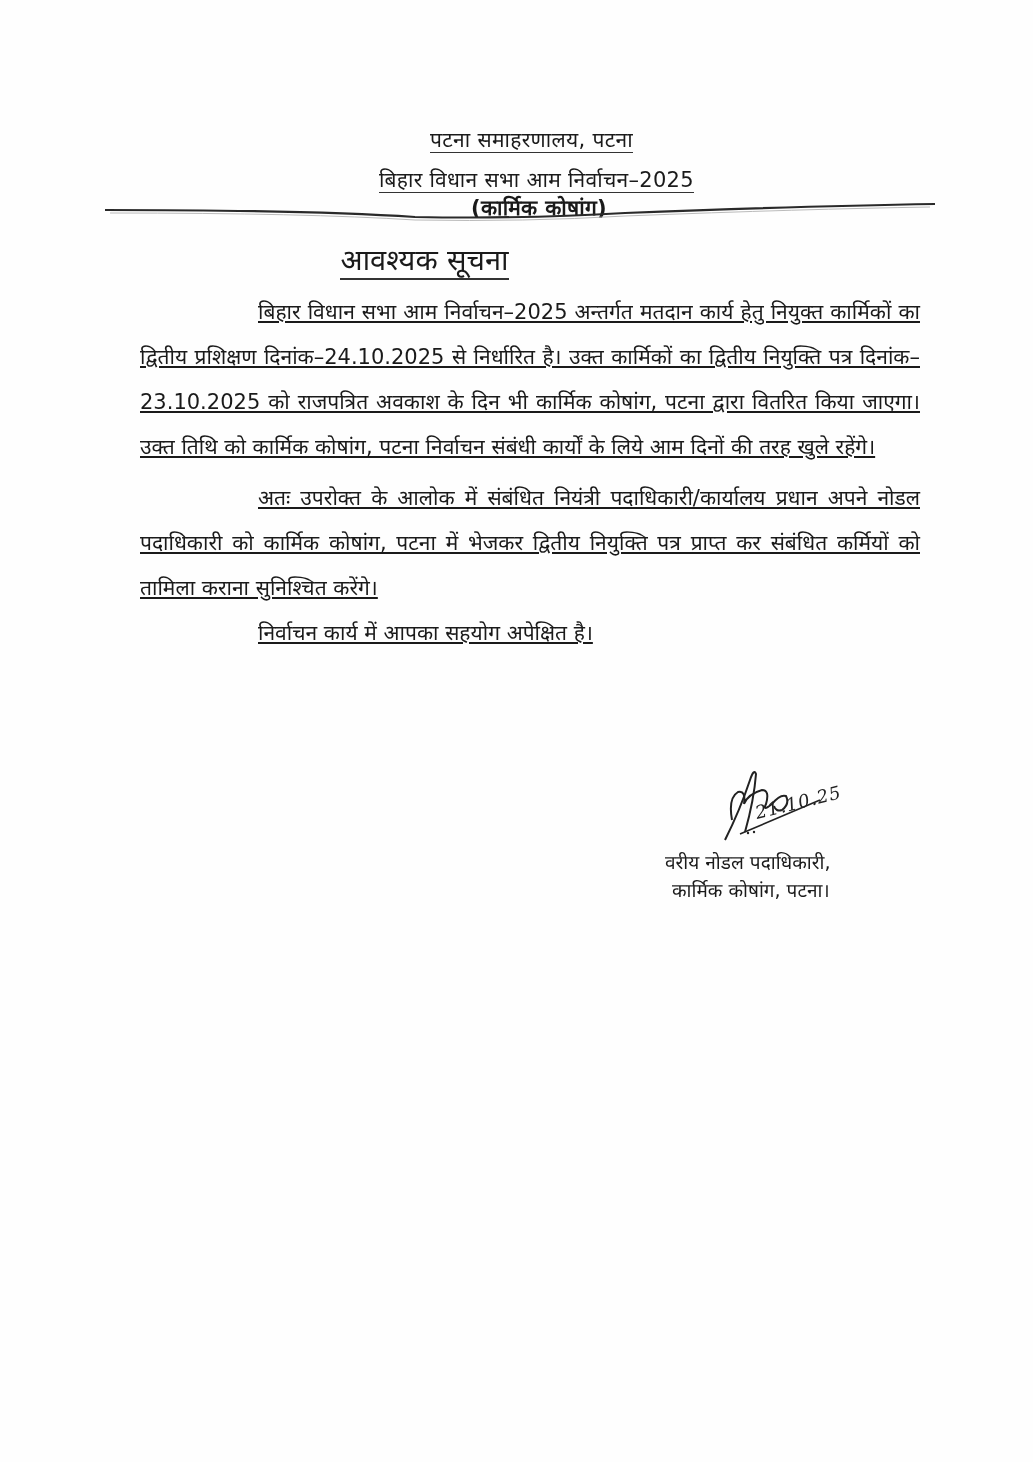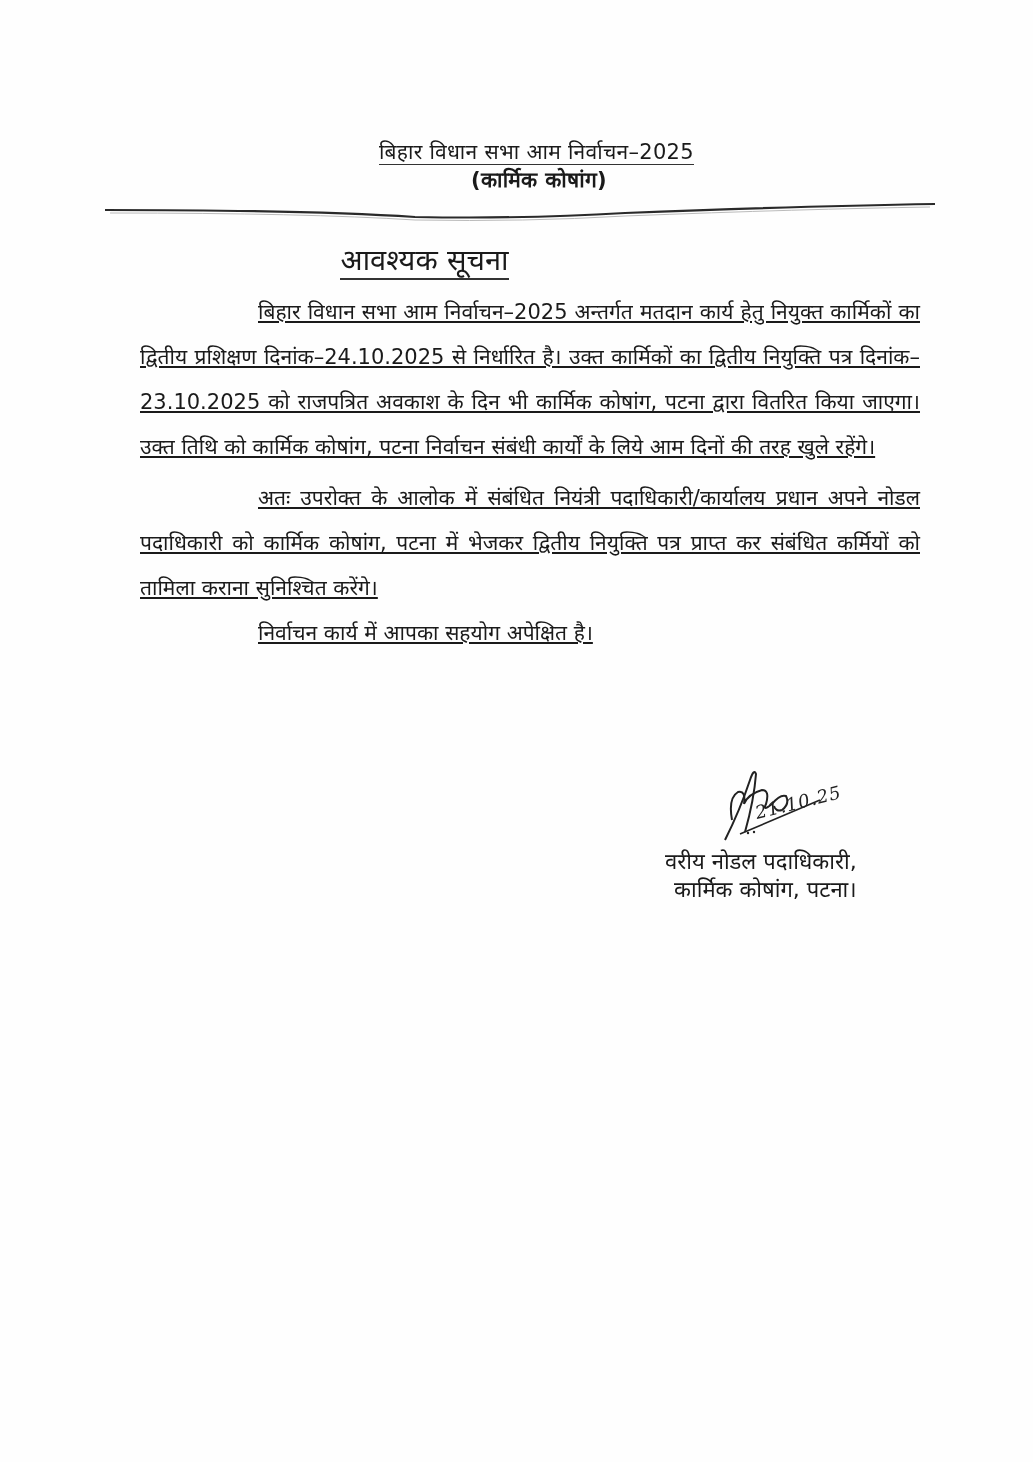--- a/index.html
+++ b/index.html
@@ -110,32 +110,35 @@
       font-size: 18px;
       color: #222;
       transform: rotate(-14deg);
       transform-origin: left bottom;
       letter-spacing: 1px;
     }
     .designation {
       position: absolute;
       left: 25px;
       top: 88px;
-      font-size: 22px;
+      font-size: 19px;
       line-height: 28px;
-      text-align: right;
+      text-align: left;
     }
     .designation .d2 { padding-left: 7px; }
   </style>
 </head>
 <body>
 
 <div class="page">
 
   <div class="header">
+    <div class="header-line u l1">
+      <span>पटना समाहरणालय, पटना</span>
+    </div>
     <div class="header-line u l2">
       <span>बिहार विधान सभा आम निर्वाचन–2025</span>
     </div>
     <div class="header-line l3">
       <span>(कार्मिक कोषांग)</span>
     </div>
   </div>
 
   <svg class="rule" viewBox="0 0 830 30" preserveAspectRatio="none">
     <path d="M0 14 Q 200 14, 310 21 Q 420 23, 520 17 Q 700 10, 830 8" stroke="#2a2a2a" stroke-width="2.2" fill="none"></path>

